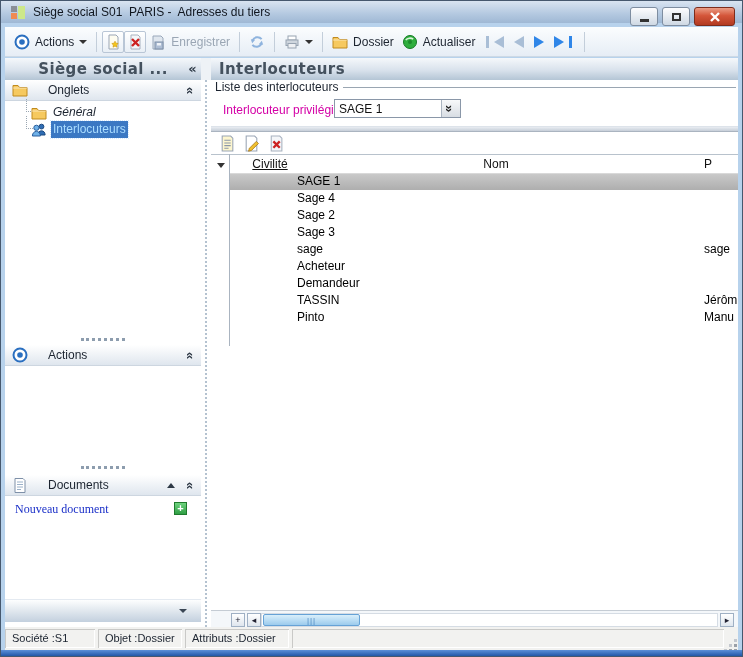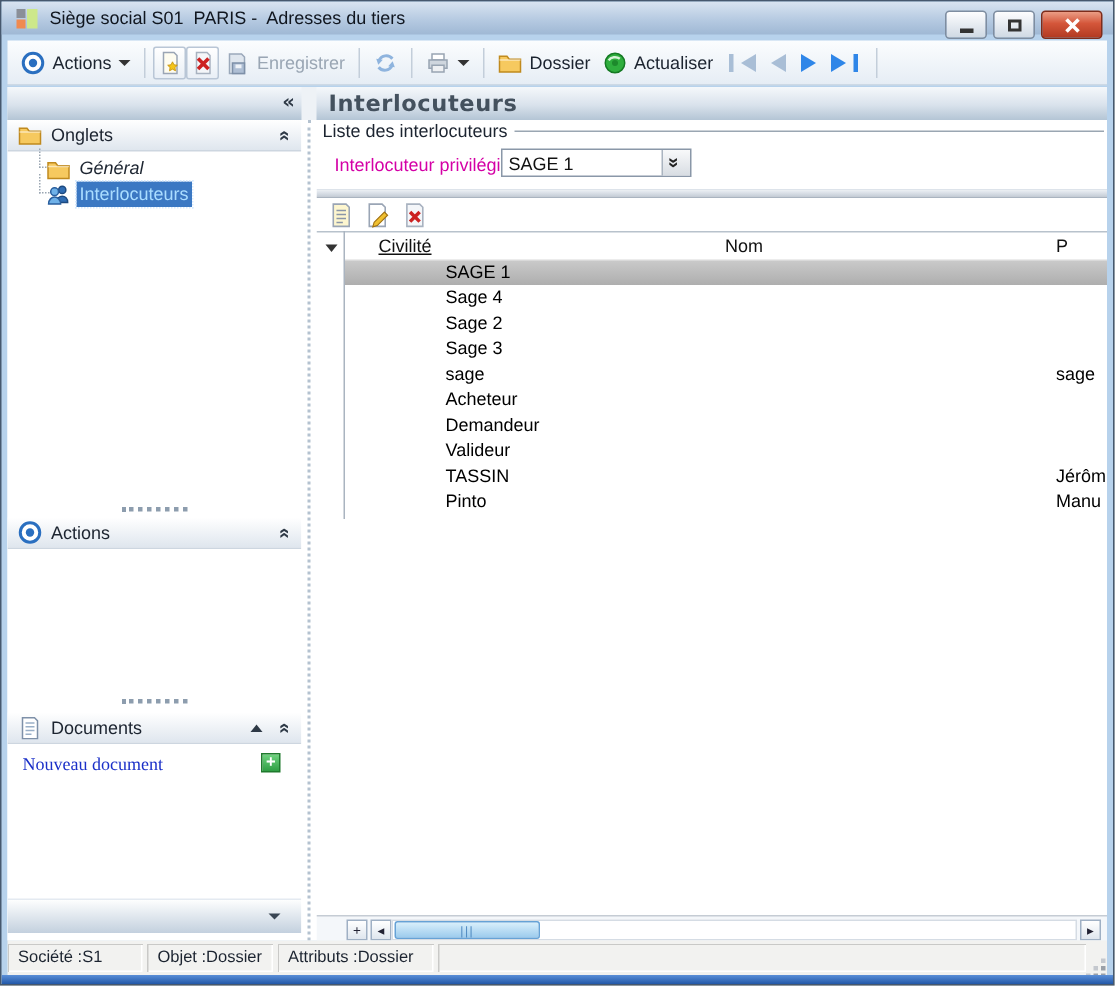--- a/index.html
+++ b/index.html
@@ -52,21 +52,21 @@
   
   .body{position:absolute;top:79px;left:4px;right:4px;bottom:29px;background:#fff;}
   .sidebar{position:absolute;left:0;top:0;bottom:0;width:196px;background:#fff;overflow:hidden;}
   .vsplit{position:absolute;left:196px;top:0;bottom:0;width:10px;background:#fff;}
   .vsplit::after{content:"";position:absolute;left:4px;top:0;bottom:0;border-left:2px dotted #b4c2d0;}
   .mainpane{position:absolute;left:206px;right:0;top:0;bottom:0;background:#fff;overflow:hidden;}
 
   
   .sec-hdr{position:absolute;left:0;right:0;height:21px;background:linear-gradient(#ffffff,#dfe6ee);
     border-bottom:1px solid #cdd6e0;display:flex;align-items:center;padding:0 7px;font-size:12px;color:#1c2430;}
-  .sec-hdr .lbl{margin-left:6px;}
+  .sec-hdr .lbl{margin-left:20px;}
   .chev-dbl-up{margin-left:auto;display:inline-block;transform:rotate(90deg);
     font-weight:bold;font-size:13px;color:#2e3946;}
   .tri-up-sm{width:0;height:0;border-left:4px solid transparent;border-right:4px solid transparent;
     border-bottom:5px solid #2e3946;display:inline-block;margin-left:auto;margin-right:12px;}
   .tree-item{position:absolute;left:0;right:0;height:17px;line-height:17px;font-size:12px;padding-left:46px;}
   .tree-item .conn{position:absolute;left:21px;top:-5px;width:9px;height:13px;
     border-left:1px dotted #9aa6b2;border-bottom:1px dotted #9aa6b2;}
   .tree-item .ti-ico{position:absolute;left:26px;top:1px;width:16px;height:16px;}
   .tree-item .lbl{display:inline-block;padding:0 2px;}
   .tree-item.sel .lbl{background:#3b78c3;color:#aaddff;outline:1px dotted #d6eaff;}
@@ -246,20 +246,21 @@
       <span class="tb-item">
           <span class="tri r-blue"></span>
           <span class="navbar-bit-blue"></span>
         </span>
     </div>
     <div class="tb-sep"></div>
   </div>
 
   <div class="hdr-row">
     <div class="hdr side">
+      <span>Siège social ...</span>
       <span class="collapse-left">«</span>
     </div>
     <div class="hdr main">
       <span>Interlocuteurs</span>
     </div>
   </div>
 
   <div class="body">
 
     <div class="sidebar">
@@ -376,21 +377,20 @@
       <div class="col-line"></div>
 
       <div class="tbl-rows">
           <div class="row sel"><span class="civ"></span><span class="nom">SAGE 1</span><span class="prenom"></span></div>
           <div class="row"><span class="civ"></span><span class="nom">Sage 4</span><span class="prenom"></span></div>
           <div class="row"><span class="civ"></span><span class="nom">Sage 2</span><span class="prenom"></span></div>
           <div class="row"><span class="civ"></span><span class="nom">Sage 3</span><span class="prenom"></span></div>
           <div class="row"><span class="civ"></span><span class="nom">sage</span><span class="prenom">sage</span></div>
           <div class="row"><span class="civ"></span><span class="nom">Acheteur</span><span class="prenom"></span></div>
           <div class="row"><span class="civ"></span><span class="nom">Demandeur</span><span class="prenom"></span></div>
-          <div class="row"><span class="civ"></span><span class="nom">Valideur</span><span class="prenom"></span></div>
           <div class="row"><span class="civ"></span><span class="nom">TASSIN</span><span class="prenom">Jérôm</span></div>
           <div class="row"><span class="civ"></span><span class="nom">Pinto</span><span class="prenom">Manu</span></div>
         </div>
 
       <div class="hscroll">
         <span class="hs-btn" style="left:20px;">+</span>
         <span class="hs-btn" style="left:36px;">◂</span>
         <div class="hs-track">
           <div class="hs-thumb"></div>
         </div>

